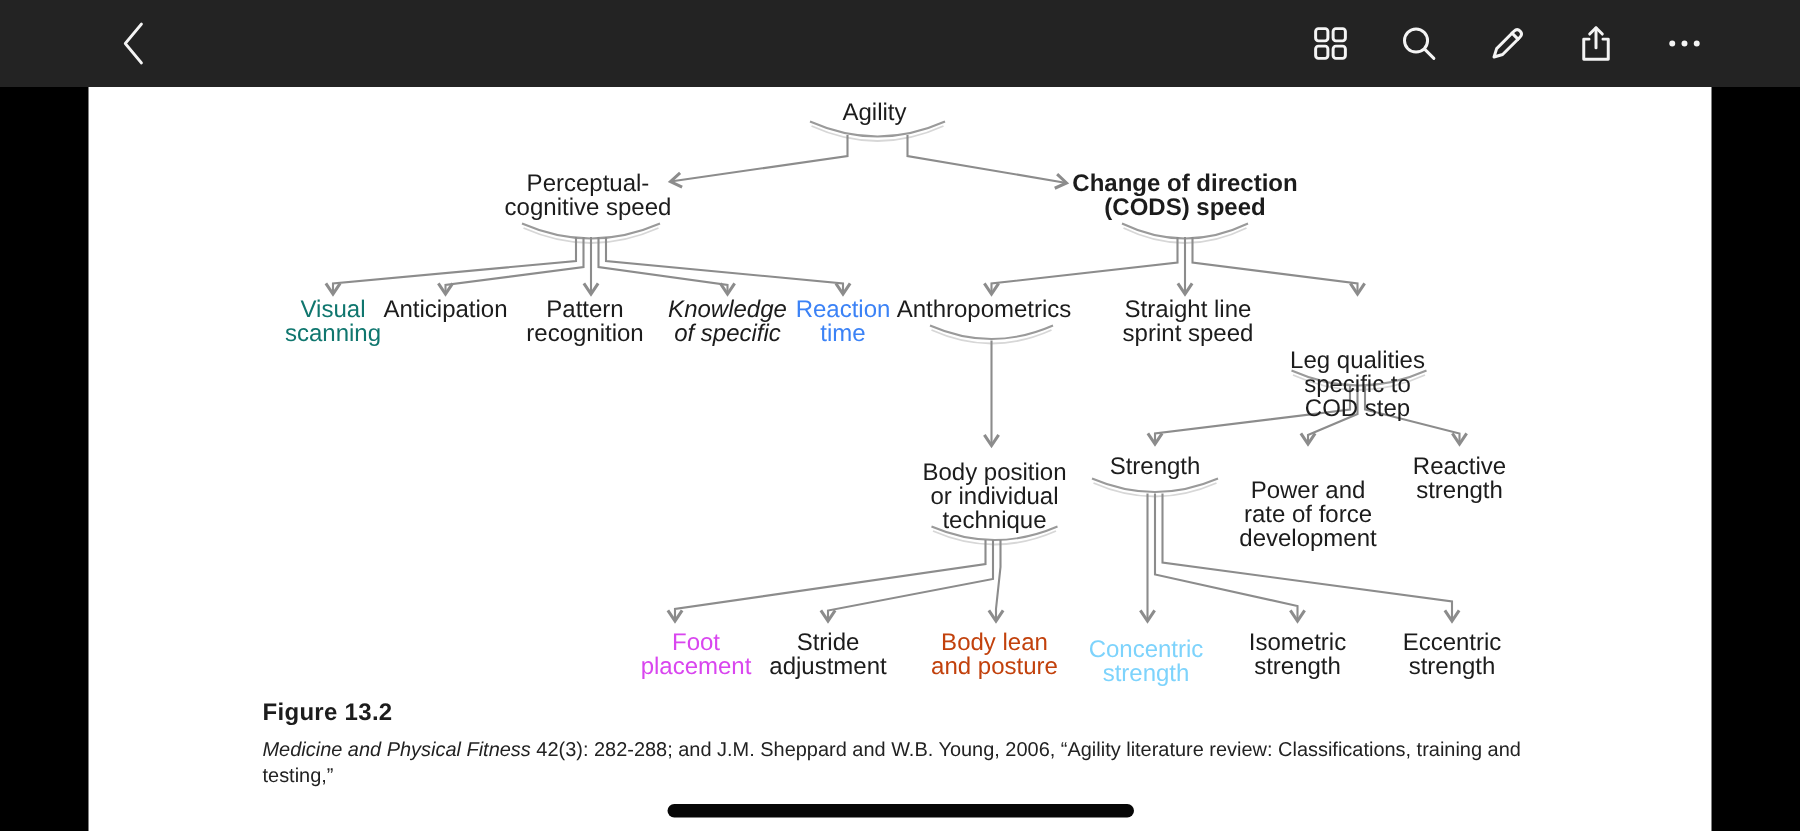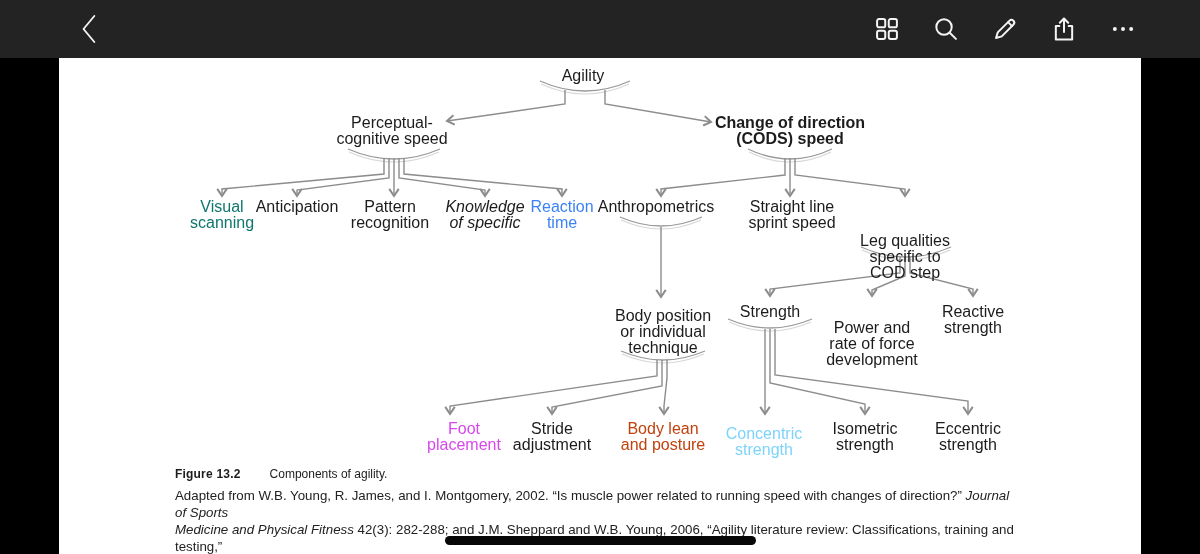--- a/index.html
+++ b/index.html
@@ -14,21 +14,21 @@
   .tb-right{position:absolute;right:62px;top:0;height:58px;display:flex;align-items:center;gap:29px;}
   .tb-right .tb-btn{position:static;height:58px;width:30px;}
   
   .page{position:absolute;left:59px;top:58px;width:1082px;height:496px;background:#ffffff;}
   
   .connectors{position:absolute;left:0;top:0;width:1200px;height:554px;pointer-events:none;}
   .node{position:absolute;transform:translateX(-50%);text-align:center;
         font-size:16px;line-height:16px;color:#1c1c1c;white-space:nowrap;}
   
   .caption{position:absolute;left:175px;top:467px;width:845px;color:#1c1c1c;}
-  .cap-head{display:flex;align-items:baseline;gap:29px;font-size:12px;margin-bottom:6px;}
+  .cap-head{display:flex;align-items:baseline;gap:15px;font-size:16px;margin-bottom:6px;}
   .cap-fig{font-weight:bold;letter-spacing:.2px;}
   .credit{font-size:13.3px;line-height:17px;color:#222;}
   .credit i{font-style:italic;}
   
   .pill{position:absolute;left:445px;top:536px;width:311px;height:9px;border-radius:5px;background:#070707;}
 </style>
 </head>
 <body>
 
 <div class="toolbar">
@@ -217,21 +217,19 @@
     </div>
     <div class="node" style="left: 968px; top: 421px; color: rgb(28, 28, 28);">
       <div>Eccentric</div>
       <div>strength</div>
     </div>
   </div>
 
 <div class="caption">
   <div class="cap-head">
     <span class="cap-fig">Figure 13.2</span>
-    <span>Components of agility.</span>
   </div>
   <div class="credit" id="credit">
-      <div><span>Adapted from W.B. Young, R. James, and I. Montgomery, 2002. “Is muscle power related to running speed with changes of direction?” </span><i>Journal of Sports</i></div>
       <div><i>Medicine and Physical Fitness</i><span> 42(3): 282-288; and J.M. Sheppard and W.B. Young, 2006, “Agility literature review: Classifications, training and testing,”</span></div>
     </div>
 </div>
 
 <div class="pill"></div>
 
 </body></html>

